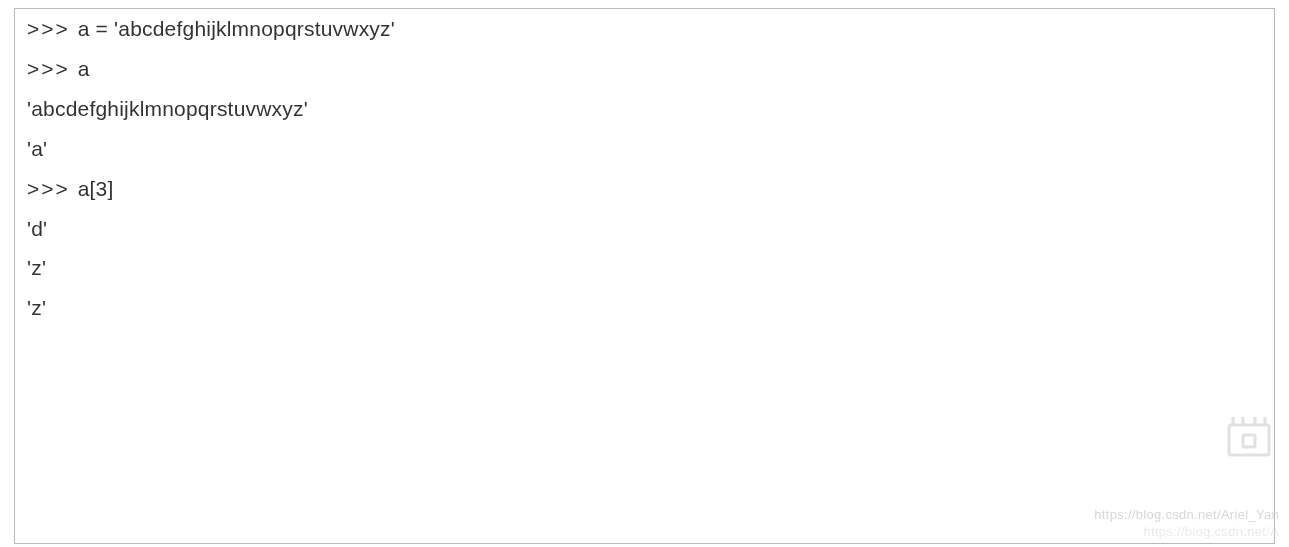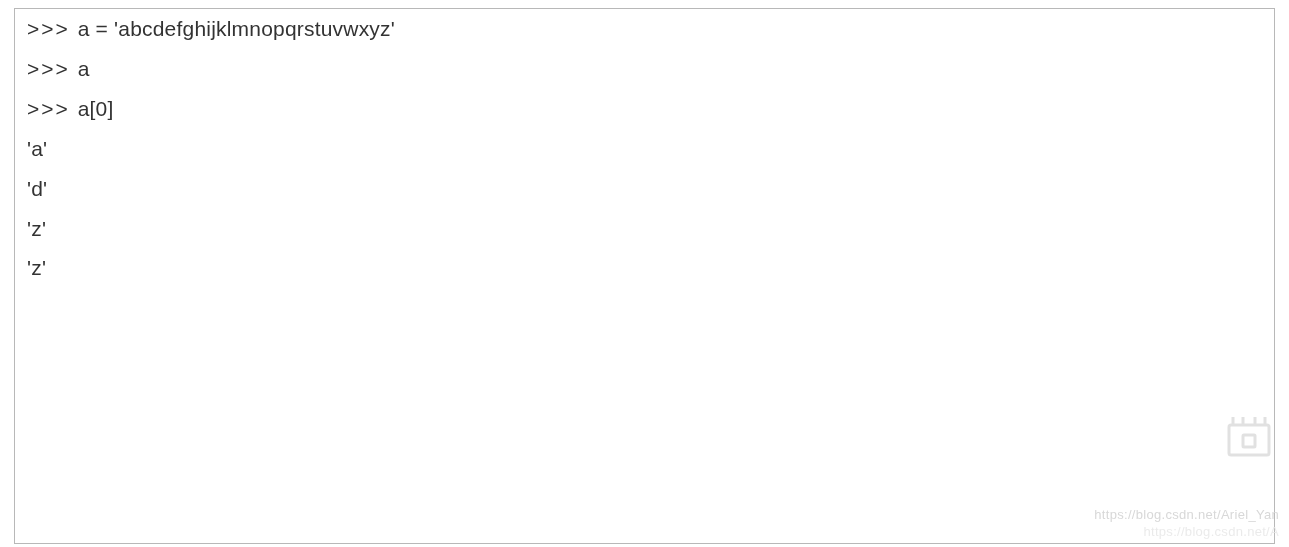--- a/index.html
+++ b/index.html
@@ -57,22 +57,23 @@
       opacity: 0.8;
       text-align: right;
     }
   </style>
 </head>
 <body>
 
 <div class="code-container">
   <div class="code-line"><span class="prompt">&gt;&gt;&gt; </span><span>a = 'abcdefghijklmnopqrstuvwxyz'</span></div>
   <div class="code-line"><span class="prompt">&gt;&gt;&gt; </span><span>a</span></div>
-  <div class="code-line"><span class="prompt">&gt;&gt;&gt; </span><span>a[0]</span></div>
+  <div class="code-line"><span class="prompt"></span><span>'abcdefghijklmnopqrstuvwxyz'</span></div>
   <div class="code-line"><span class="prompt"></span><span>'a'</span></div>
+  <div class="code-line"><span class="prompt">&gt;&gt;&gt; </span><span>a[3]</span></div>
   <div class="code-line"><span class="prompt"></span><span>'d'</span></div>
   <div class="code-line"><span class="prompt"></span><span>'z'</span></div>
   <div class="code-line"><span class="prompt"></span><span>'z'</span></div>
 </div>
 
 <div class="watermark-icon">
   <svg viewBox="0 0 52 52" xmlns="http://www.w3.org/2000/svg">
     <g fill="none" stroke="#c9c9c9" stroke-width="3">
       <rect x="6" y="18" width="40" height="30" rx="2"></rect>
       <line x1="10" y1="10" x2="10" y2="18"></line>

